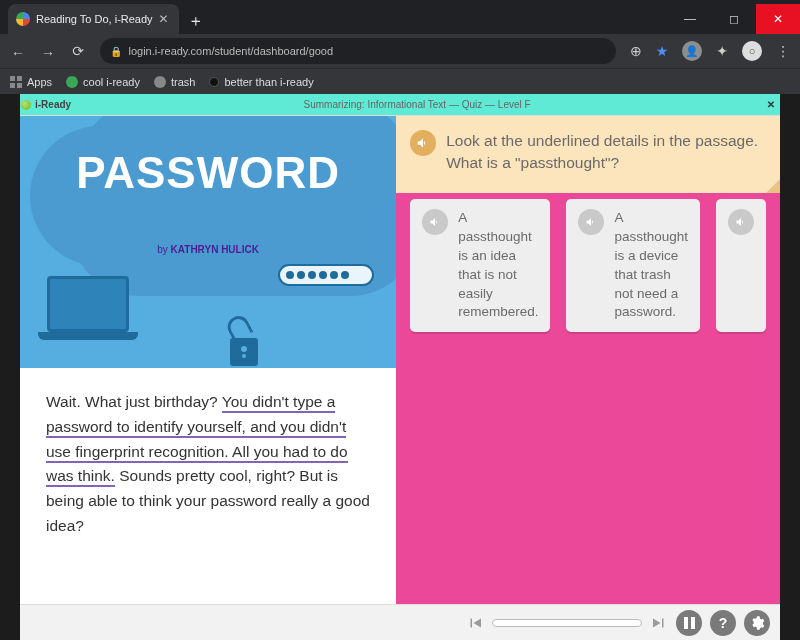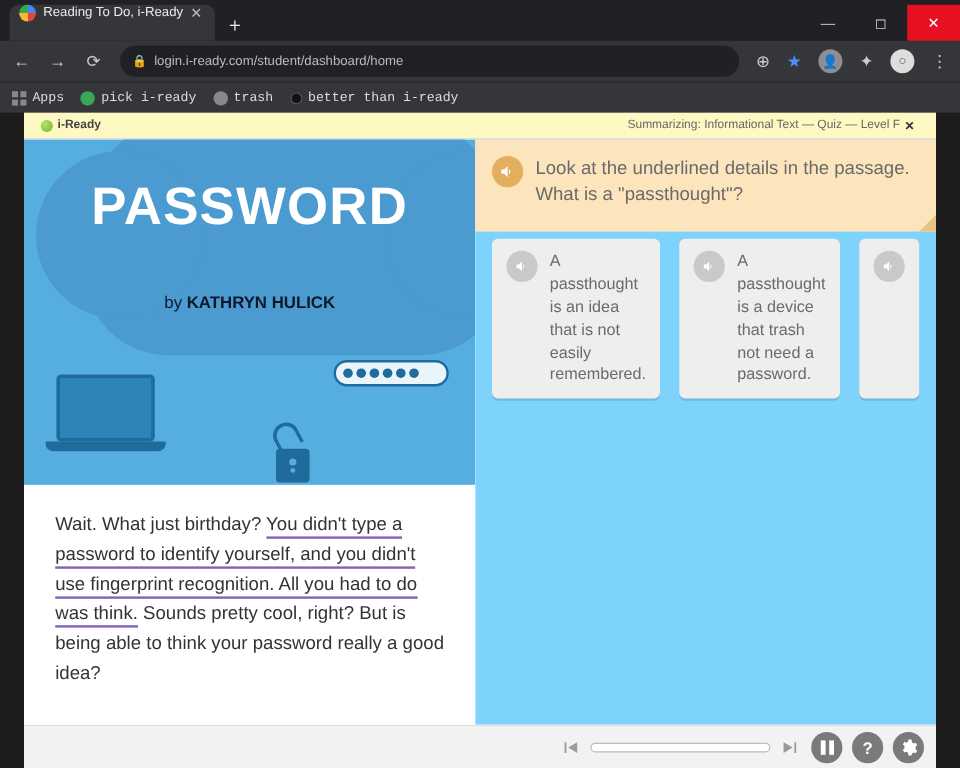--- a/index.html
+++ b/index.html
@@ -1,20 +1,20 @@
 <!DOCTYPE html>
 <html><head>
 <meta charset="utf-8">
 <style>
   * { margin:0; padding:0; box-sizing:border-box; font-family:Arial,Helvetica,sans-serif; }
   body { background:#202124; width:800px; height:640px; overflow:hidden; }
 
   
   .titlebar { height:34px; background:#202124; display:flex; align-items:flex-end; }
-  .tab { height:30px; margin-left:8px; background:#35363a; border-radius:8px 8px 0 0; display:flex; padding:0 10px 0 8px; color:#e8eaed; font-size:11px; gap:6px; min-width:160px; }
+  .tab { height:30px; margin-left:8px; background:#35363a; border-radius:8px 8px 0 0; display:flex; align-items:center; padding:0 10px 0 8px; color:#e8eaed; font-size:11px; gap:6px; min-width:160px; }
   .favicon { width:14px; height:14px; border-radius:50%; background:conic-gradient(#4688F1 0 25%,#E7453C 0 50%,#F9BB2D 0 75%,#3AA757 0); }
   .tab-close { color:#bbb; font-size:12px; }
   .newtab { width:26px; height:26px; margin-left:4px; display:flex; align-items:center; justify-content:center; color:#e8eaed; font-size:16px; cursor:pointer;}
   .winbtns { margin-left:auto; display:flex; }
   .winbtn { width:44px; height:30px; display:flex; align-items:center; justify-content:center; color:#ccc; font-size:12px; }
   .winbtn.close { background:#e81123; color:#fff; }
 
   .toolbar { height:34px; background:#35363a; display:flex; align-items:center; padding:0 10px; gap:14px; color:#ccc; }
   .navicon { width:16px; text-align:center; font-size:14px; cursor:pointer; }
   .urlbar { flex:1; background:#202124; height:26px; border-radius:13px; display:flex; align-items:center; padding:0 10px; color:#bbb; font-size:11px; gap:6px; }
@@ -22,46 +22,46 @@
   .rghticon { font-size:14px; color:#ccc; }
   .avatar { width:20px; height:20px; border-radius:50%; background:#8e8e8e; display:flex; align-items:center; justify-content:center; font-size:11px;}
 
   .bookmarks { height:26px; background:#35363a; border-top:1px solid #2a2b2e; display:flex; align-items:center; padding:0 10px; gap:14px; color:#ddd; font-size:11px;}
   .bmgrid{width:12px;height:12px;display:inline-block;background:
     linear-gradient(#888,#888),linear-gradient(#888,#888),linear-gradient(#888,#888),linear-gradient(#888,#888);
     background-size:5px 5px; background-repeat:no-repeat;
     background-position:0 0,7px 0,0 7px,7px 7px;}
   .bm{display:flex;align-items:center;gap:5px;cursor:pointer;}
   .bmico{width:12px;height:12px;border-radius:50%;}
-  .bmtext { color:#ddd;font-family:Liberation Mono, monospace; }
+  .bmtext { color:#ddd; }
 
   
   .page { position:absolute; top:94px; left:0; right:0; bottom:0; background:#1c1c1c; display:flex; justify-content:center;}
   .iready { width:760px; height:100%; background:#fff; position:relative; display:flex; flex-direction:column;}
-  .ir-header { height:22px; background:#fef9c3; border-bottom:1px solid #ddd; display:flex; align-items:center; font-size:10px; color:#555; padding:0 14px;}
+  .ir-header { height:22px; background:#5eead4; border-bottom:1px solid #ddd; display:flex; align-items:center; font-size:10px; color:#555; padding:0 1px;}
   .ir-logo { display:flex; align-items:center; gap:4px; font-weight:bold; color:#444;}
   .ir-logo .ball{width:10px;height:10px;border-radius:50%;background:radial-gradient(circle at 35% 35%,#b6e26d,#6fb52b);}
-  .ir-title { flex:1; text-align:right; color:#666;}
+  .ir-title { flex:1; text-align:center; color:#666;}
   .ir-x { width:16px; text-align:center; font-weight:bold; color:#333; cursor:pointer;}
 
   .ir-body { flex:1; display:flex; overflow:hidden;}
   .left  { width:450px; background:#fff; overflow:hidden; position:relative;}
-  .right { flex:1; background:#7dd3fc; display:flex; flex-direction:column;}
-
-  
-  .hero { height:288px; background:#56aee0; position:relative; overflow:hidden;}
+  .right { flex:1; background:#ec4899; display:flex; flex-direction:column;}
+
+  
+  .hero { height:252px; background:#56aee0; position:relative; overflow:hidden;}
   .brain {
     position:absolute; top:-20px; left:50px; width:350px; height:200px;
     background:#4b9bd0; border-radius:90px 90px 70px 70px;
   }
   .brain::before,.brain::after{content:"";position:absolute;border-radius:50%;}
   .brain::before{width:140px;height:140px;background:#4b9bd0;left:-40px;top:30px;}
   .brain::after{width:140px;height:140px;background:#4b9bd0;right:-40px;top:30px;}
   .hero-title { position:absolute; top:32px; left:0; right:0; text-align:center; color:#fff; font-weight:900; font-size:44px; letter-spacing:1px;}
-  .hero-sub { position:absolute; top:128px; left:0; right:0; text-align:center; color:#0f172a; font-size:14px;}
+  .hero-sub { position:absolute; top:128px; left:0; right:0; text-align:center; color:#4c1d95; font-size:10px;}
   .hero-sub b{font-weight:800;}
 
   .laptop { position:absolute; left:18px; bottom:20px; width:100px; height:72px; }
   .laptop .scr{width:82px;height:56px;background:#2e83b8;border:3px solid #1f6b9c;border-radius:4px;margin:0 auto;}
   .laptop .base{width:100px;height:8px;background:#1f6b9c;border-radius:0 0 6px 6px;margin-top:0;}
 
   .padlock { position:absolute; left:210px; bottom:-6px; width:32px; height:54px;}
   .padlock .sh{width:22px;height:22px;border:3px solid #1f6b9c;border-bottom:none;border-radius:12px 12px 0 0;margin-left:4px;transform:rotate(-28deg);transform-origin:left bottom;}
   .padlock .bd{width:28px;height:28px;background:#1f6b9c;border-radius:3px;position:relative;margin-top:-4px}
   .padlock .bd::after{content:"";position:absolute;width:6px;height:6px;border-radius:50%;background:#56aee0;top:8px;left:11px;box-shadow:0 7px 0 -1px #56aee0;}
@@ -114,38 +114,38 @@
     <div class="winbtn close">✕</div>
   </div>
 </div>
 
 <div class="toolbar">
   <span class="navicon">←</span>
   <span class="navicon">→</span>
   <span class="navicon">⟳</span>
   <div class="urlbar">
     <span class="lockico">🔒</span>
-    <span>login.i-ready.com/student/dashboard/home</span>
+    <span>login.i-ready.com/student/dashboard/good</span>
   </div>
   <span class="rghticon">⊕</span>
   <span class="rghticon" style="color:#4f8ef7">★</span>
   <span class="avatar">👤</span>
   <span class="rghticon">✦</span>
   <span class="avatar" style="background:#ddd;color:#555">○</span>
   <span class="rghticon">⋮</span>
 </div>
 
 <div class="bookmarks">
   <span class="bm">
     <span class="bmgrid"></span>
     <span class="bmtext">Apps</span>
   </span>
   <span class="bm">
     <span class="bmico" style="background:#3AA757"></span>
-    <span class="bmtext">pick i-ready</span>
+    <span class="bmtext">cool i-ready</span>
   </span>
   <span class="bm">
     <span class="bmico" style="background:#888"></span>
     <span class="bmtext">trash</span>
   </span>
   <span class="bm">
     <span class="bmico" style="background:#111;border:1px solid #555;width:10px;height:10px"></span>
     <span class="bmtext">better than i-ready</span>
   </span>
 </div>

